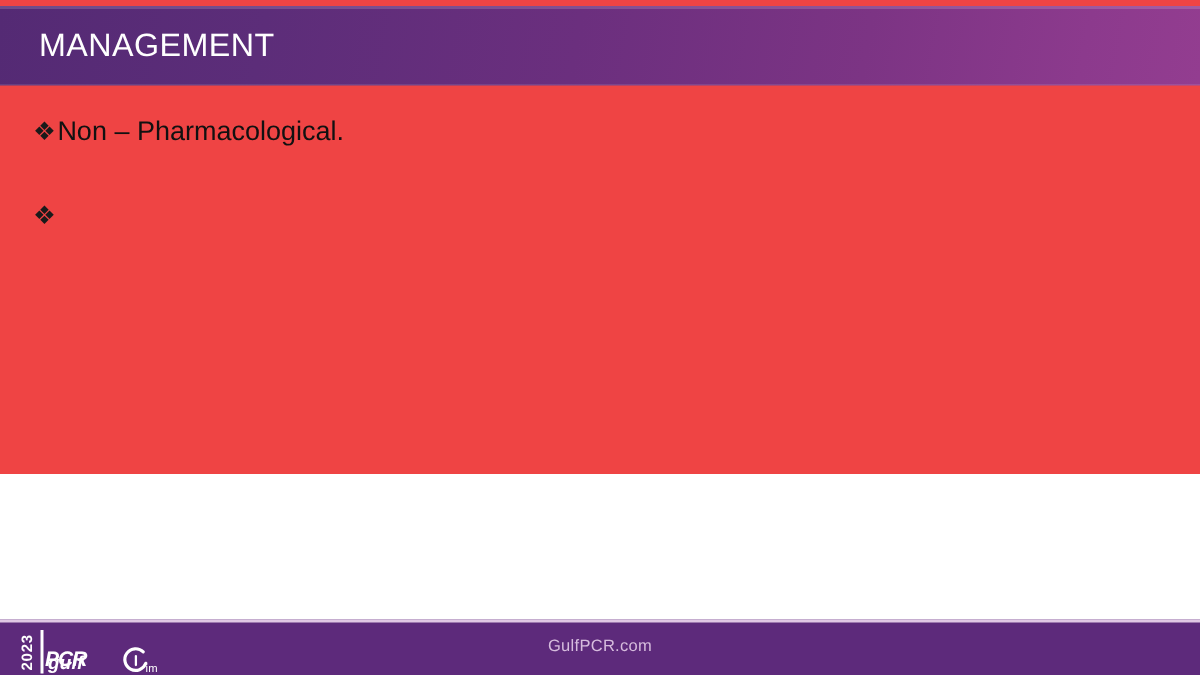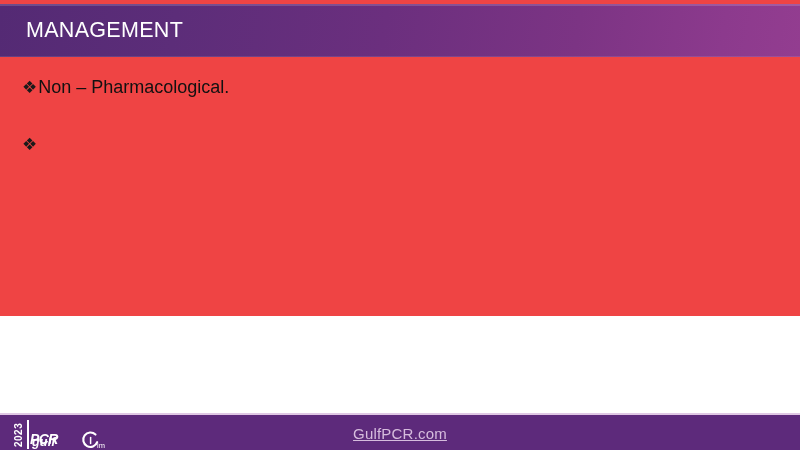--- a/index.html
+++ b/index.html
@@ -109,24 +109,23 @@
     width: 800px;
     height: 2px;
     background: #e0c7e4;
   }
   .footer-site {
     position: absolute;
     left: 0;
     top: 12px;
     width: 800px;
     text-align: center;
-    font-size: 15px;
+    font-size: 11px;
     color: #d6bcdd;
     letter-spacing: 0.2px;
-    text-decoration: underline;
   }
 
   
   .logo {
     position: absolute;
     left: 13px;
     top: 417px;
     width: 108px;
     height: 33px;
   }

